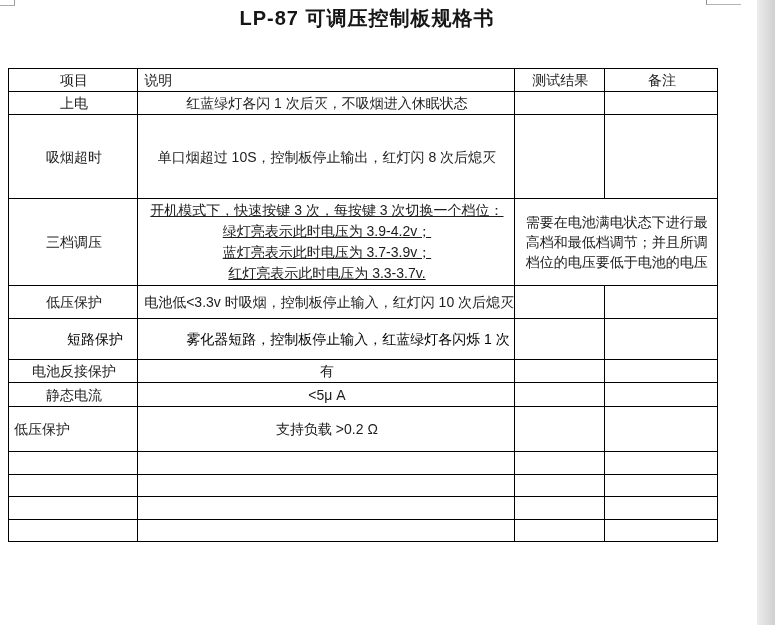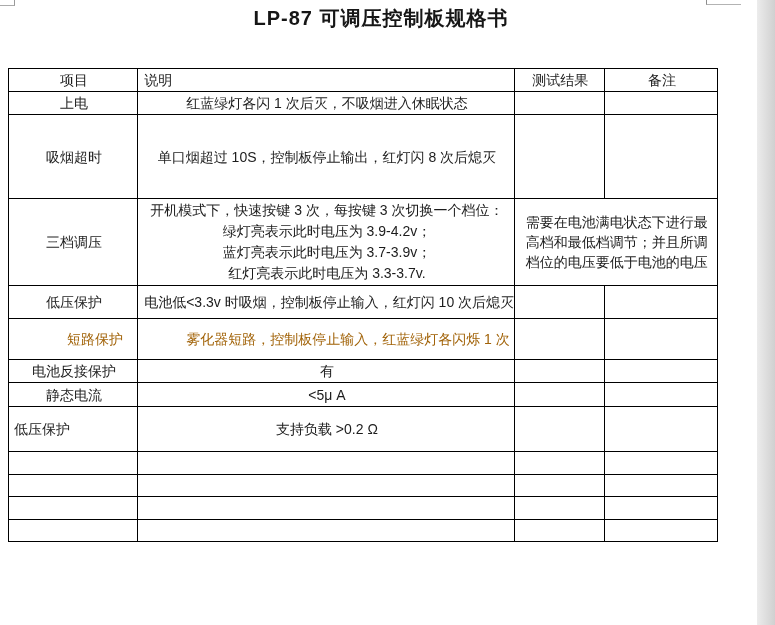--- a/index.html
+++ b/index.html
@@ -15,44 +15,44 @@
   }
   .frag-tl{
     position:absolute;left:0;top:-1px;width:14px;height:6px;
     border-right:1px solid #9a9a9a;border-bottom:1px solid #ababab;
   }
   .frag-tr{
     position:absolute;left:706px;top:-1px;width:34px;height:5px;
     border-left:1px solid #8d8d8d;border-bottom:1px solid #b3b3b3;
   }
   .doc-title{
-    position:absolute;left:26px;top:5px;width:710px;
+    position:absolute;left:12px;top:5px;width:710px;
     text-align:center;font-size:20px;font-weight:bold;
     letter-spacing:1px;color:#161616;
   }
   table.spec{
     position:absolute;left:8px;top:68px;width:710px;
     border-collapse:collapse;table-layout:fixed;
   }
   table.spec td{
     border:1px solid #000000;
     font-size:14px;line-height:20px;
     padding:1px 4px 1px 6px;
     overflow:hidden;vertical-align:middle;text-align:center;
   }
   td.c-item{text-align:center;padding:1px 2px;}
   td.c-item.left{text-align:left;padding-left:5px;}
   td.c-desc.oneline{white-space:nowrap;}
-  td.c-desc .dline{line-height:21px;white-space:nowrap;}
+  td.c-desc .dline{line-height:21px;white-space:nowrap;text-decoration:underline;}
   td.c-merged-note{
     vertical-align:top;font-size:14px;line-height:22px;
     padding:2px 4px 0 6px;
     margin-left:44px;
   }
-  tr.red-row td{color:#a16207;padding-left:48px;}
+  tr.red-row td{color:#000000;padding-left:48px;}
   tr.r0{height:22px} tr.r1{height:23px} tr.r2{height:45px}
   tr.r3{height:35px} tr.r4{height:84px} tr.r5{height:86px}
   tr.r6{height:33px} tr.r7{height:41px} tr.r8{height:22px}
   tr.r9{height:24px} tr.r10{height:45px} tr.r11{height:23px}
   tr.r12{height:22px} tr.r13{height:23px} tr.r14{height:22px}
   tr.r2 td.c-desc{line-height:22px;}
 </style>
 </head>
 <body>
 

